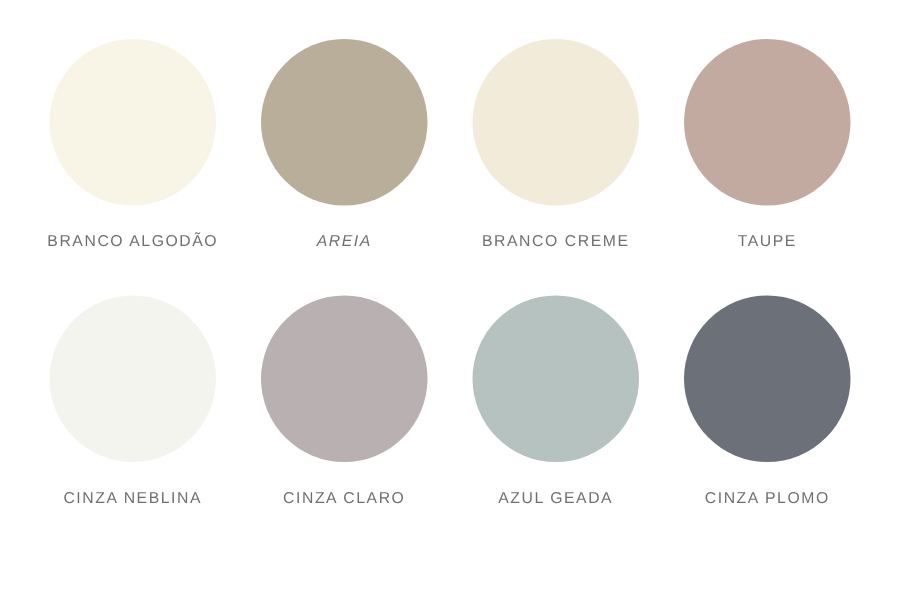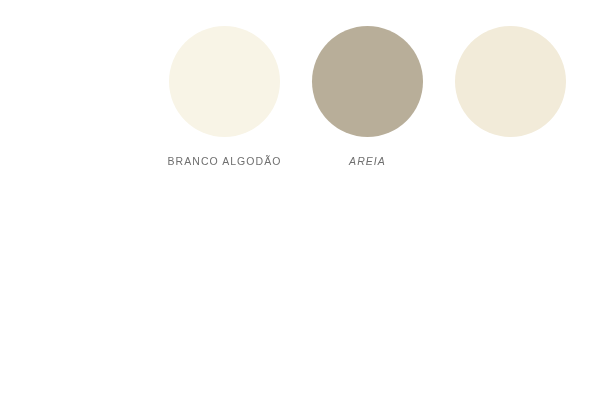--- a/index.html
+++ b/index.html
@@ -74,19 +74,47 @@
       <div class="swatch-label" style="color: rgb(111, 111, 111);">BRANCO ALGODÃO</div>
     </div>
 
     <div class="swatch-cell">
       <div class="swatch-disc" style="background-color: rgb(184, 174, 153);"></div>
       <div class="swatch-label" style="color: rgb(111, 111, 111); font-style: italic;">AREIA</div>
     </div>
 
     <div class="swatch-cell">
       <div class="swatch-disc" style="background-color: rgb(242, 235, 217);"></div>
+      <div class="swatch-label" style="color: rgb(111, 111, 111);">BRANCO CREME</div>
     </div>
 
+    <div class="swatch-cell">
+      <div class="swatch-disc" style="background-color: rgb(194, 170, 161);"></div>
+      <div class="swatch-label" style="color: rgb(111, 111, 111);">TAUPE</div>
+    </div>
 
   </div>
 
+  <div class="swatch-row row-bottom">
+
+    <div class="swatch-cell">
+      <div class="swatch-disc" style="background-color: rgb(244, 244, 239);"></div>
+      <div class="swatch-label" style="color: rgb(111, 111, 111);">CINZA NEBLINA</div>
+    </div>
+
+    <div class="swatch-cell">
+      <div class="swatch-disc" style="background-color: rgb(185, 176, 177);"></div>
+      <div class="swatch-label" style="color: rgb(111, 111, 111);">CINZA CLARO</div>
+    </div>
+
+    <div class="swatch-cell">
+      <div class="swatch-disc" style="background-color: rgb(182, 194, 191);"></div>
+      <div class="swatch-label" style="color: rgb(111, 111, 111);">AZUL GEADA</div>
+    </div>
+
+    <div class="swatch-cell">
+      <div class="swatch-disc" style="background-color: rgb(107, 112, 121);"></div>
+      <div class="swatch-label" style="color: rgb(111, 111, 111);">CINZA PLOMO</div>
+    </div>
+
+  </div>
 
 </div>
 
 </body></html>

